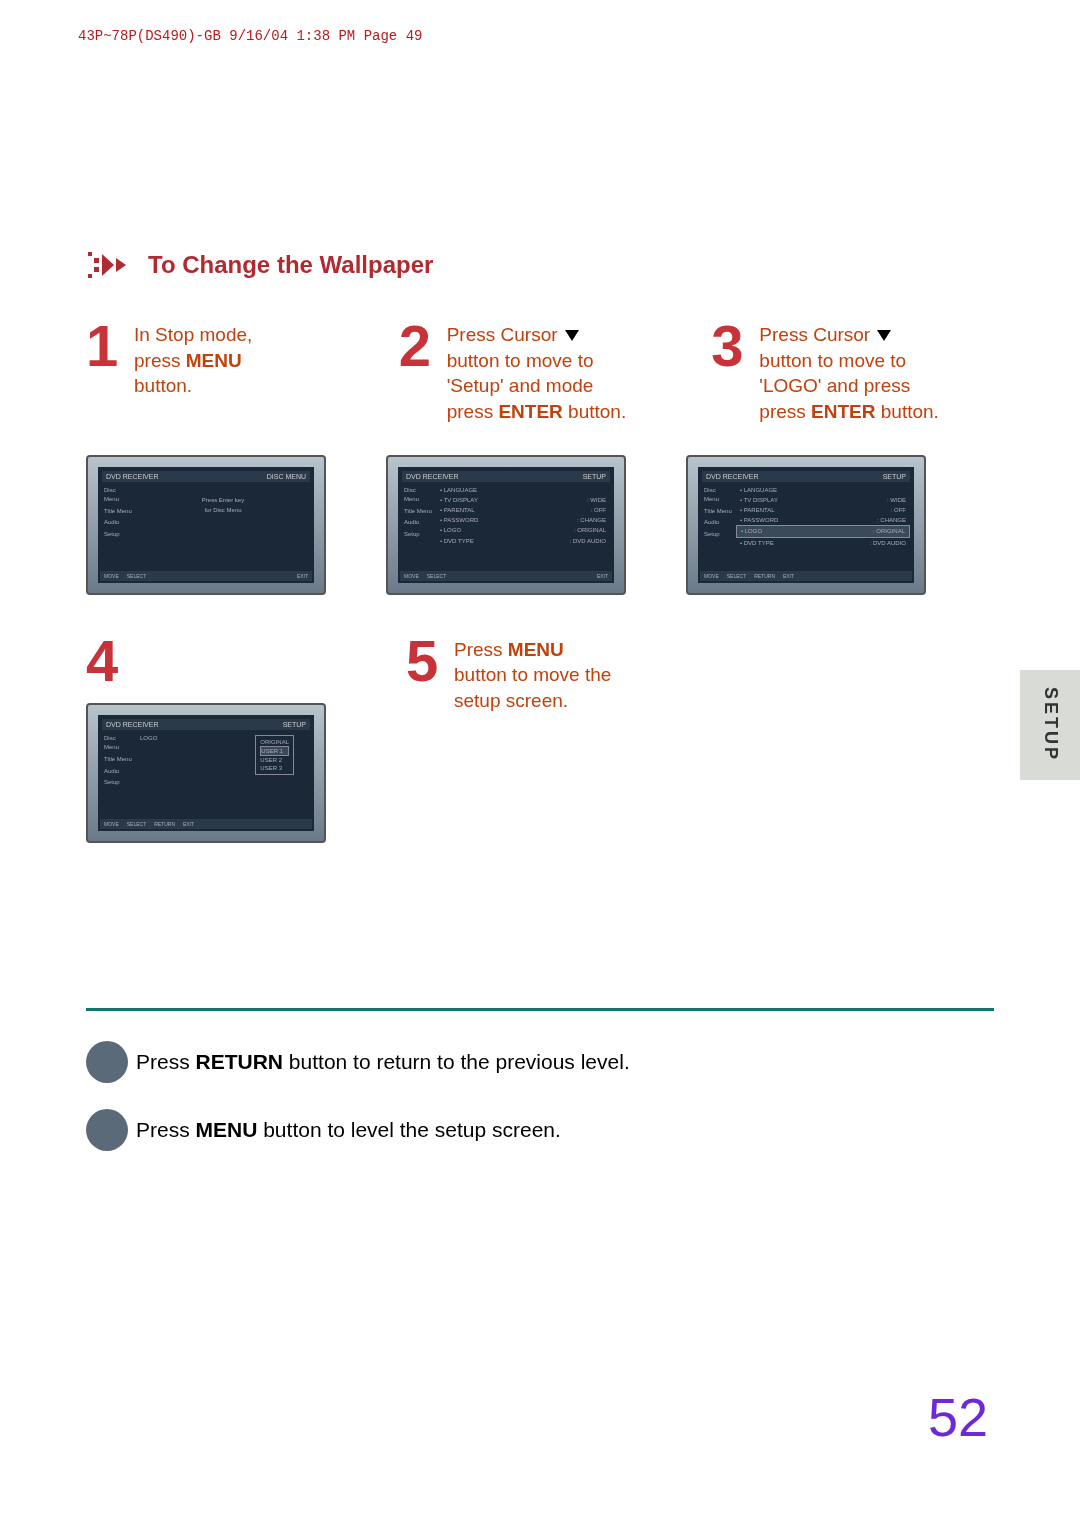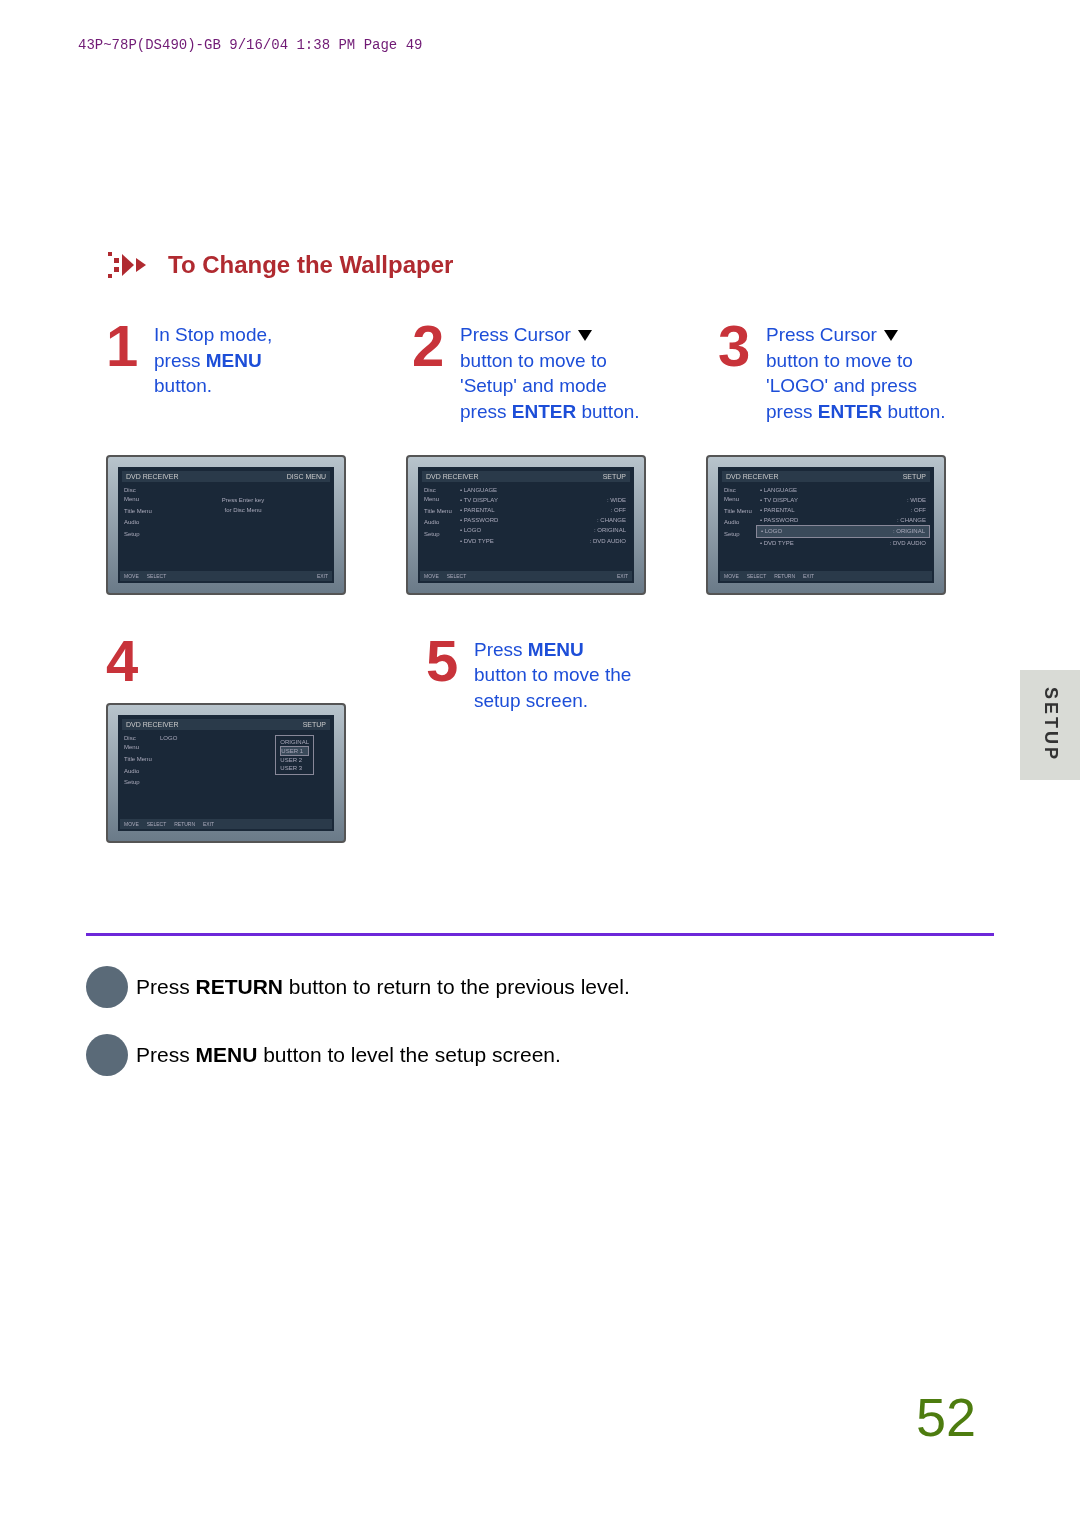--- a/index.html
+++ b/index.html
@@ -9,29 +9,27 @@
       background: #ffffff;
       font-family: Arial, Helvetica, sans-serif;
       position: relative;
     }
     .page-header {
       position: absolute;
       top: 28px;
       left: 78px;
       font-size: 14px;
       font-family: "Courier New", monospace;
-      color: #701a75;
-      margin-top: 9px;
+      color: #b91c1c;
     }
     .content-area {
       position: absolute;
       top: 250px;
       left: 86px;
       right: 86px;
-      margin-left: 20px;
     }
     .section-title-row {
       display: flex;
       align-items: center;
       gap: 12px;
       margin-bottom: 40px;
     }
     .arrow-icon {
       width: 50px;
       height: 30px;
@@ -56,21 +54,21 @@
     .step-number {
       font-size: 58px;
       font-weight: bold;
       color: #c8333a;
       line-height: 0.9;
       min-width: 40px;
     }
     .step-text {
       font-size: 19px;
       line-height: 1.35;
-      color: #1d4ed8;
+      color: #c2410c;
       padding-top: 2px;
     }
     .step-text b { font-weight: bold; }
     .down-triangle {
       display: inline-block;
       width: 0; height: 0;
       border-left: 7px solid transparent;
       border-right: 7px solid transparent;
       border-top: 11px solid #000;
       vertical-align: middle;
@@ -162,24 +160,24 @@
     }
     .side-tab-text {
       writing-mode: vertical-rl;
       font-size: 18px;
       font-weight: bold;
       letter-spacing: 3px;
       color: #333;
     }
     .notes-area {
       position: absolute;
-      top: 933px;
+      top: 1008px;
       left: 86px;
       right: 86px;
-      border-top: 3px solid #6d28d9;
+      border-top: 3px solid #0f766e;
       padding-top: 30px;
     }
     .note-row {
       display: flex;
       align-items: center;
       gap: 0;
       margin-bottom: 26px;
     }
     .note-bullet {
       width: 42px;
@@ -193,23 +191,23 @@
     .note-text {
       font-size: 21px;
       color: #000;
       z-index: 1;
       padding-left: 28px;
     }
     .note-text b { font-weight: bold; }
     .page-number {
       position: absolute;
       bottom: 80px;
-      right: 104px;
+      right: 92px;
       font-size: 54px;
-      color: #4d7c0f;
+      color: #6d28d9;
       font-weight: normal;
     }
   </style>
 </head>
 <body>
 
 <div class="page-header">43P~78P(DS490)-GB  9/16/04 1:38 PM  Page 49</div>
 
 <div class="content-area">
 

